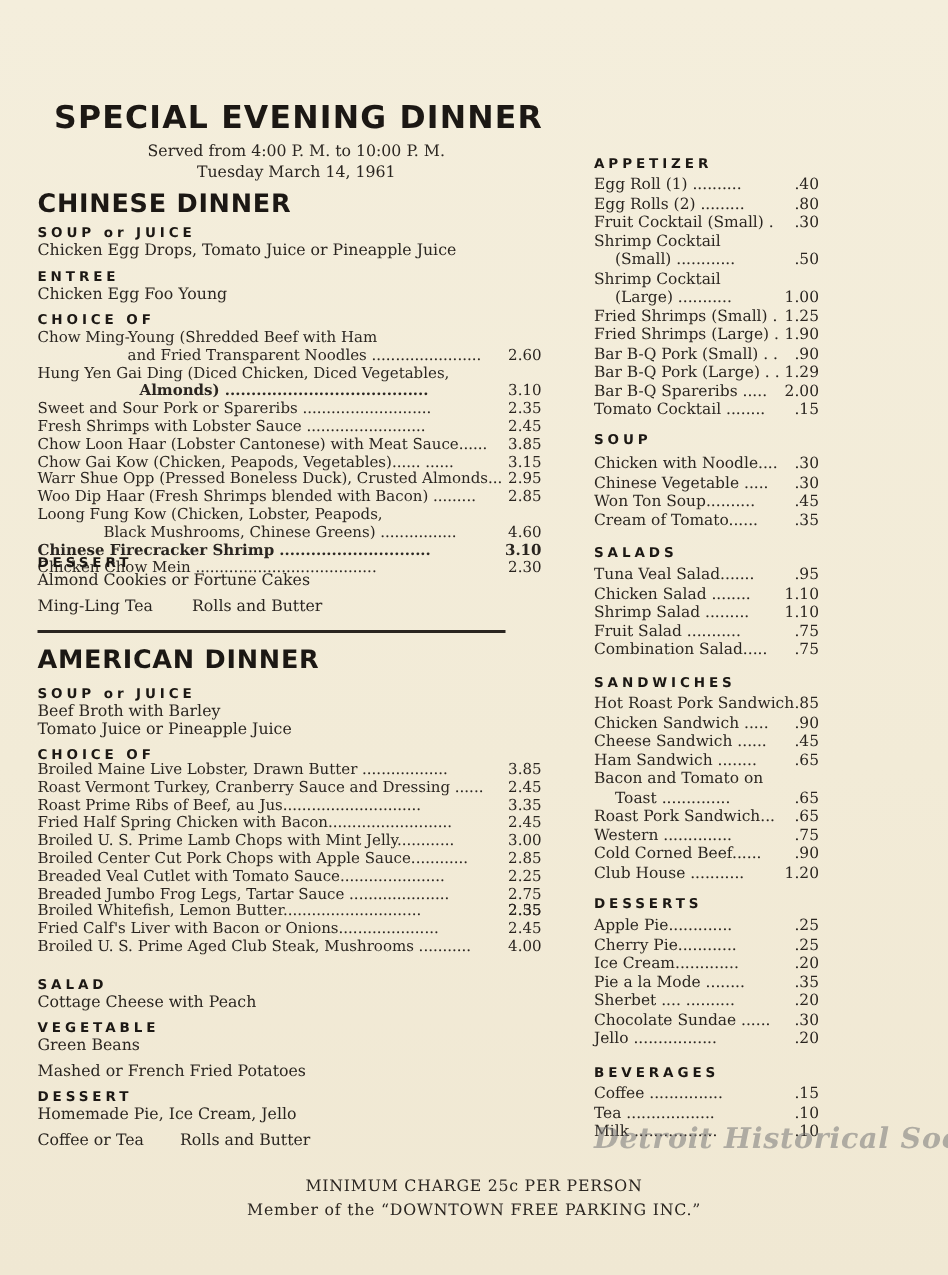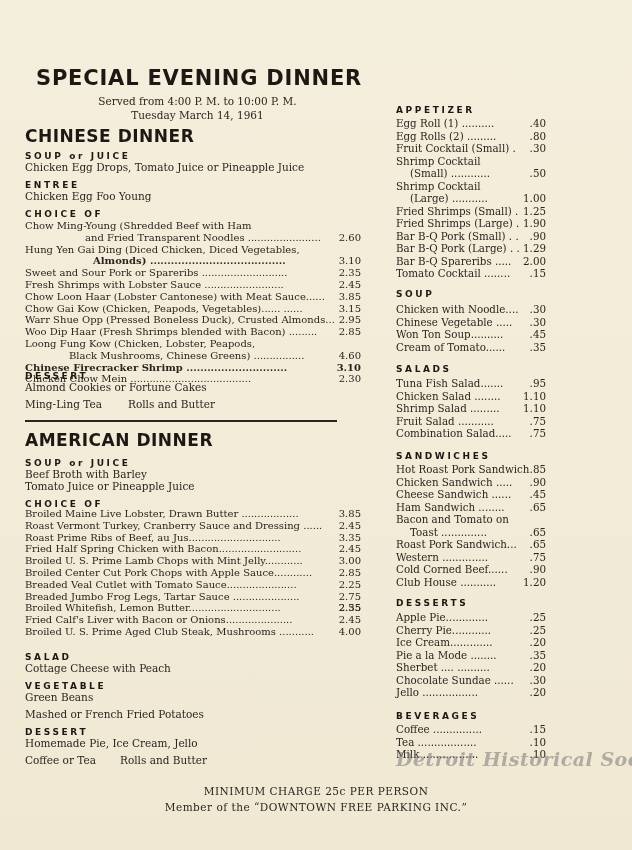--- a/index.html
+++ b/index.html
@@ -143,21 +143,21 @@
   <div class="abs sec" style="left:396px;top:289px;">SOUP</div>
   <div class="abs right-list" style="top:303px;">
     <div class="rrow"><span>Chicken with Noodle....</span><span class="price">.30</span></div>
     <div class="rrow"><span>Chinese Vegetable .....</span><span class="price">.30</span></div>
     <div class="rrow"><span>Won Ton Soup..........</span><span class="price">.45</span></div>
     <div class="rrow"><span>Cream of Tomato......</span><span class="price">.35</span></div>
   </div>
 
   <div class="abs sec" style="left:396px;top:364px;">SALADS</div>
   <div class="abs right-list" style="top:377px;">
-    <div class="rrow"><span>Tuna Fish Salad.......</span><span class="price">.95</span></div>
+    <div class="rrow"><span>Tuna Veal Salad.......</span><span class="price">.95</span></div>
     <div class="rrow"><span>Chicken Salad ........</span><span class="price">1.10</span></div>
     <div class="rrow"><span>Shrimp Salad .........</span><span class="price">1.10</span></div>
     <div class="rrow"><span>Fruit Salad ...........</span><span class="price">.75</span></div>
     <div class="rrow"><span>Combination Salad.....</span><span class="price">.75</span></div>
   </div>
 
   <div class="abs sec" style="left:396px;top:451px;">SANDWICHES</div>
   <div class="abs right-list" style="top:463px;">
     <div class="rrow"><span>Hot Roast Pork Sandwich</span><span class="price">.85</span></div>
     <div class="rrow"><span>Chicken Sandwich .....</span><span class="price">.90</span></div>

